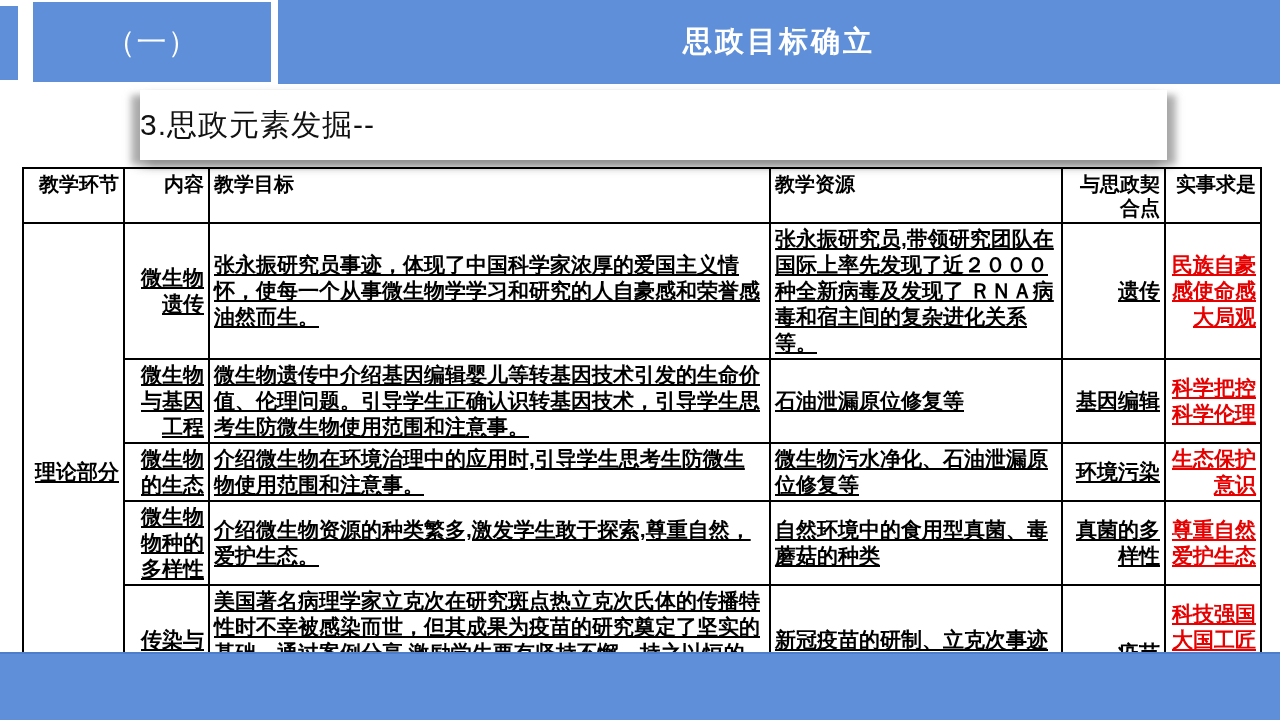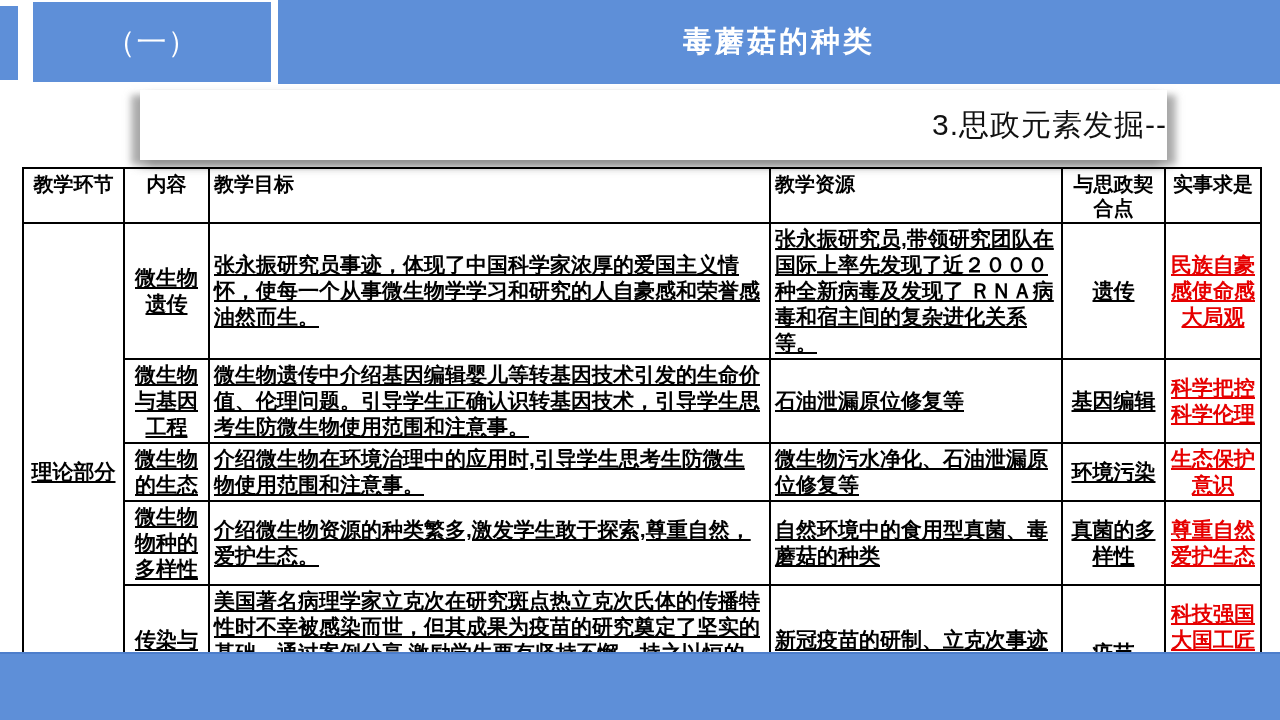--- a/index.html
+++ b/index.html
@@ -23,41 +23,41 @@
     background:var(--accent-blue,#5E8FD8);
     display:flex;align-items:center;justify-content:center;
     color:#fff;font-size:29px;font-weight:bold;letter-spacing:3px;
   }
 
   
   .banner{
     position:absolute;left:140px;top:90px;width:1027px;height:70px;
     background:#ffffff;
     box-shadow:-9px 5px 7px rgba(135,135,135,.65), 9px 5px 7px rgba(135,135,135,.65), 0 8px 8px rgba(150,150,150,.45);
-    display:flex;align-items:center;justify-content:flex-end;
+    display:flex;align-items:center;justify-content:space-between;
     font-size:30px;color:#111;letter-spacing:1px;
   }
   .banner .red{color:var(--highlight-red,#E60000);}
 
   
   table.content-table{
     position:absolute;left:22px;top:167px;width:1238px;
     border-collapse:collapse;table-layout:fixed;
     font-weight:bold;color:#000;
   }
   .content-table th,.content-table td{
     border:2px solid #000;
     padding:2px 4px;
     overflow:hidden;
   }
   .content-table th{
     vertical-align:top;font-size:20px;line-height:1.2;padding-top:3px;
   }
   .content-table td{vertical-align:middle;font-size:21px;line-height:1.24;text-decoration:underline;}
-  .c{text-align:center;border-radius:19px;}
+  .c{text-align:right;}
   .l{text-align:left;}
   .pre{white-space:pre-line;margin-left:28px;}
   .red-cell{color:var(--highlight-red,#E60000);}
   .stage-cell{font-size:21px;}
   tr.r-head{height:51px;}
   tr.r1{height:107px;}
   tr.r2{height:73px;}
   tr.r3{height:57px;}
   tr.r4{height:69px;}
   tr.r5{height:126px;}
@@ -75,21 +75,21 @@
 
 <div class="slide">
 
   <div class="left-accent"></div>
 
   <div class="section-box">
     <span>（一）</span>
   </div>
 
   <div class="title-bar">
-    <span>毒蘑菇的种类</span>
+    <span>思政目标确立</span>
   </div>
 
   <div class="banner">
     <span>3.思政元素发掘--</span>
   </div>
 
   <table class="content-table">
     <colgroup>
       <col style="width:101px">
         <col style="width:85px">

